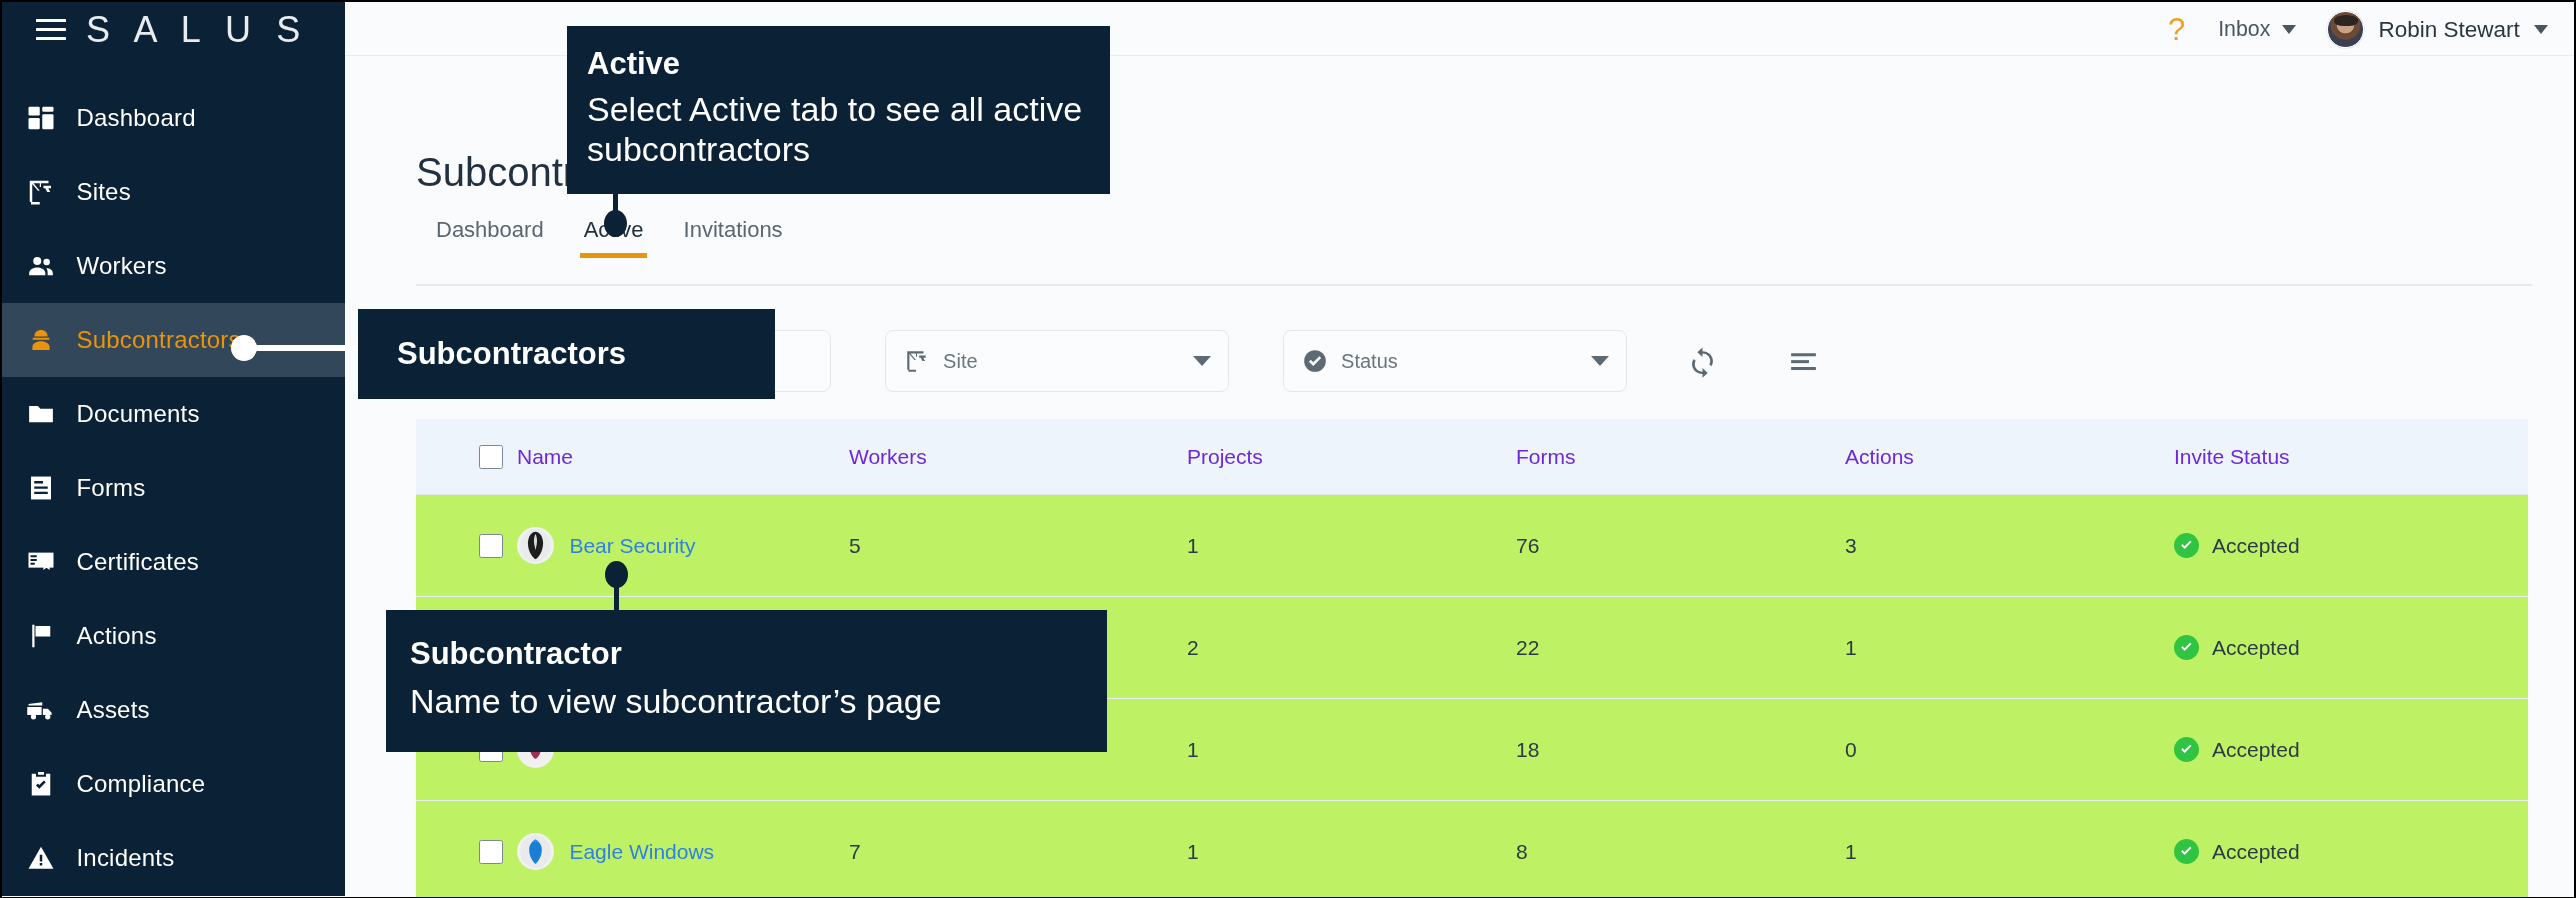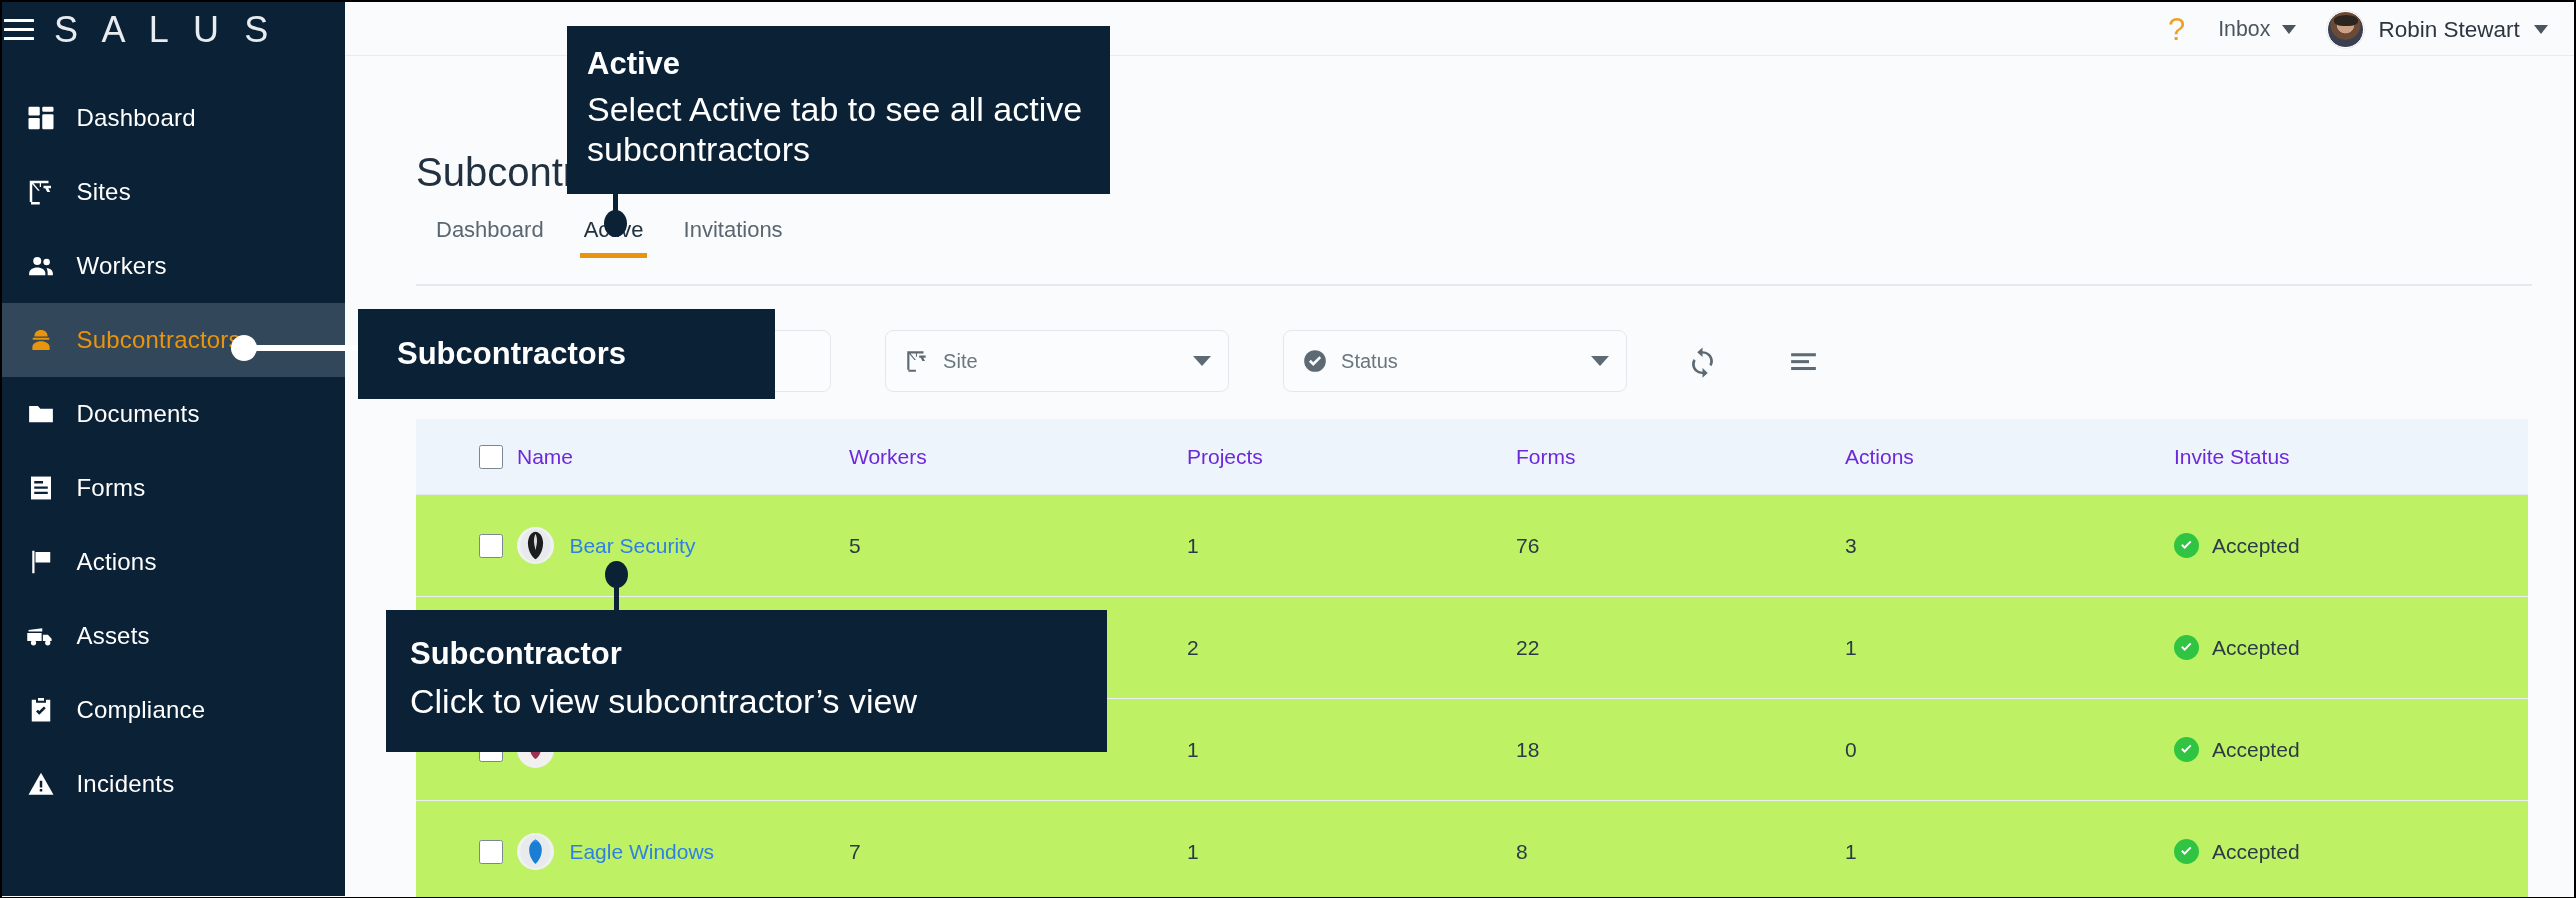--- a/index.html
+++ b/index.html
@@ -21,21 +21,21 @@
   
   #sidebar {
     position: absolute; left: 0; top: 0;
     width: 343px; height: 894px;
     background: #0b2136;
     z-index: 20;
   }
   .brand {
     height: 55px;
     display: flex; align-items: center;
-    padding-left: 2px;
+    padding-left: 34px;
     gap: 20px;
   }
   .hamburger { display: flex; flex-direction: column; gap: 5.3px; cursor: pointer; }
   .hamburger span { display: block; width: 30px; height: 3.6px; background: #fff; border-radius: 0.6px; }
   .brand-name {
     color: #e9ecef;
     font-size: 36px;
     letter-spacing: 7.7px;
     font-weight: 400;
   }
@@ -340,20 +340,35 @@
               <g fill="#0b2136">
                 <rect x="6.6" y="6.4" width="7" height="2"></rect>
                 <rect x="6.6" y="10.8" width="10.8" height="1.8"></rect>
                 <rect x="6.6" y="15" width="10.8" height="1.8"></rect>
               </g>
             </svg>
         </span>
         <span class="nav-label">Forms</span>
       </div>
 
+      <div class="nav-item">
+        <span class="nav-icon">
+          <svg viewBox="0 0 24 24">
+              <path d="M2 4.5h20v12H2v-12z"></path>
+              <g fill="#0b2136">
+                <rect x="3.6" y="6.6" width="5" height="1.6"></rect>
+                <rect x="3.6" y="9.6" width="5" height="1.6"></rect>
+                <rect x="3.6" y="12.6" width="3.4" height="1.6"></rect>
+              </g>
+              <circle cx="16.4" cy="9.6" r="3.6"></circle>
+              <path d="M14.4 12.4l-.6 6 2.6-1.8 2.6 1.8-.6-6z"></path>
+            </svg>
+        </span>
+        <span class="nav-label">Certificates</span>
+      </div>
 
       <div class="nav-item">
         <span class="nav-icon">
           <svg viewBox="0 0 24 24">
               <path d="M5 3h1.8v18H5V3zm2.6 1h11.8v8.4H7.6V4z"></path>
             </svg>
         </span>
         <span class="nav-label">Actions</span>
       </div>
 
@@ -598,17 +613,17 @@
     <div class="c-body">Select Active tab to see all active subcontractors</div>
   </div>
   <div class="pointer-line" style="left:611px; top:189px; width:5.3px; height:28.5px;"></div>
   <div class="pointer-dot" style="left:602px; top:208px; width:22.5px; height:27px;"></div>
 
   <div class="pointer-line" style="left:612px; top:565px; width:5.3px; height:46px;"></div>
   <div class="pointer-dot" style="left:603px; top:559px; width:22.5px; height:27px;"></div>
 
   <div class="callout" id="callout-subcontractor">
     <div class="c-title">Subcontractor</div>
-    <div class="c-body">Click to view subcontractor’s view</div>
+    <div class="c-body">Name to view subcontractor’s page</div>
   </div>
 
 </div>
 
 
 </body></html>

